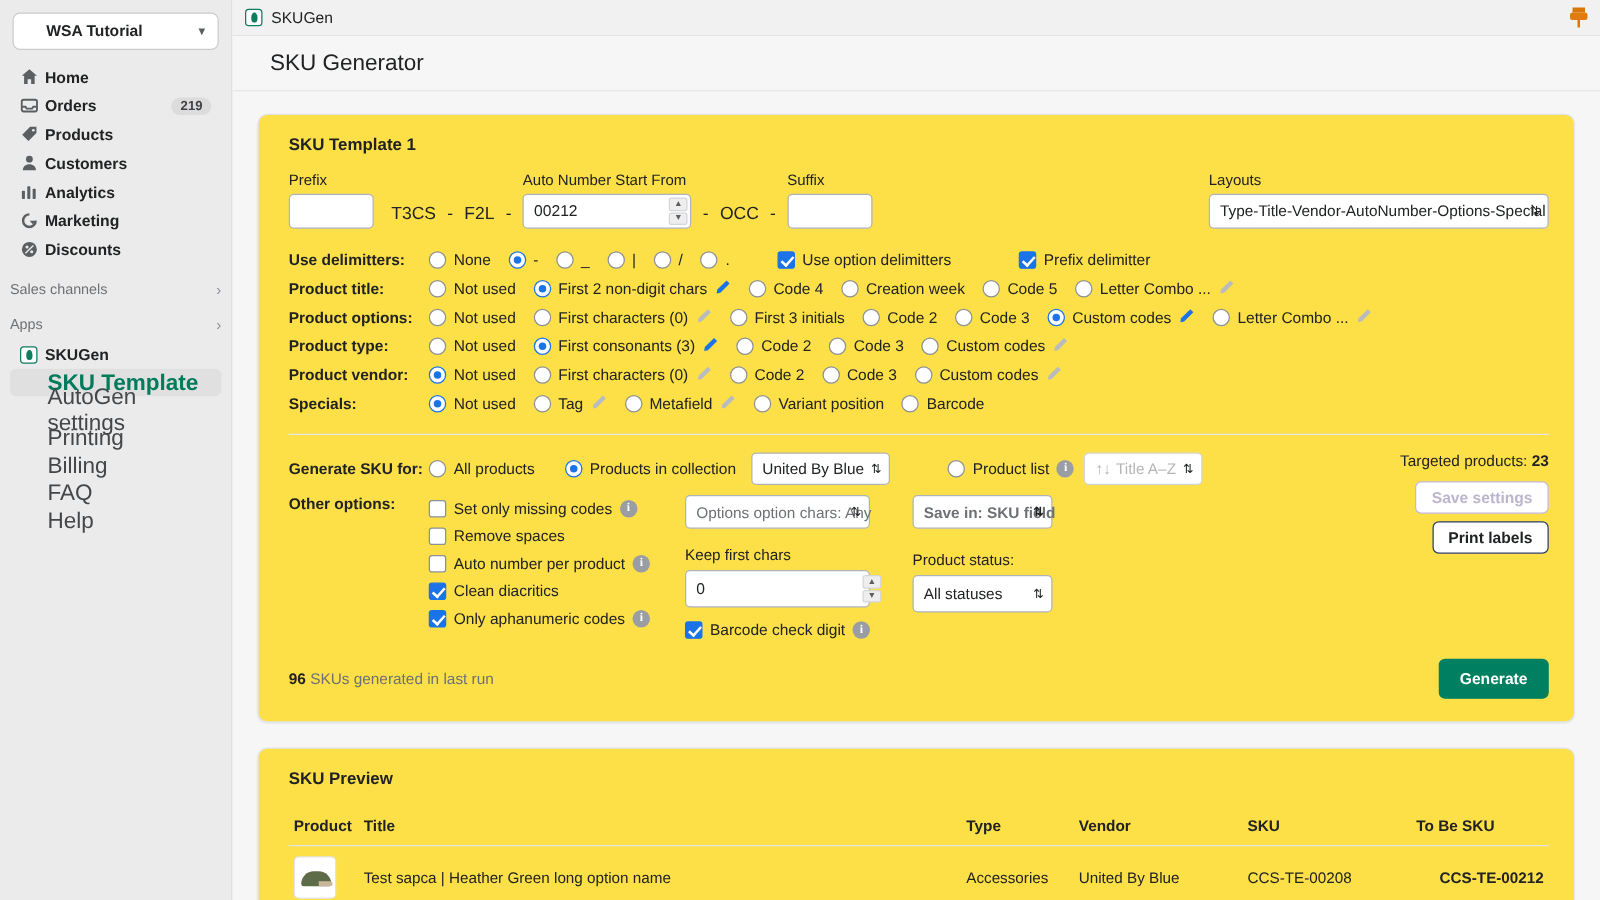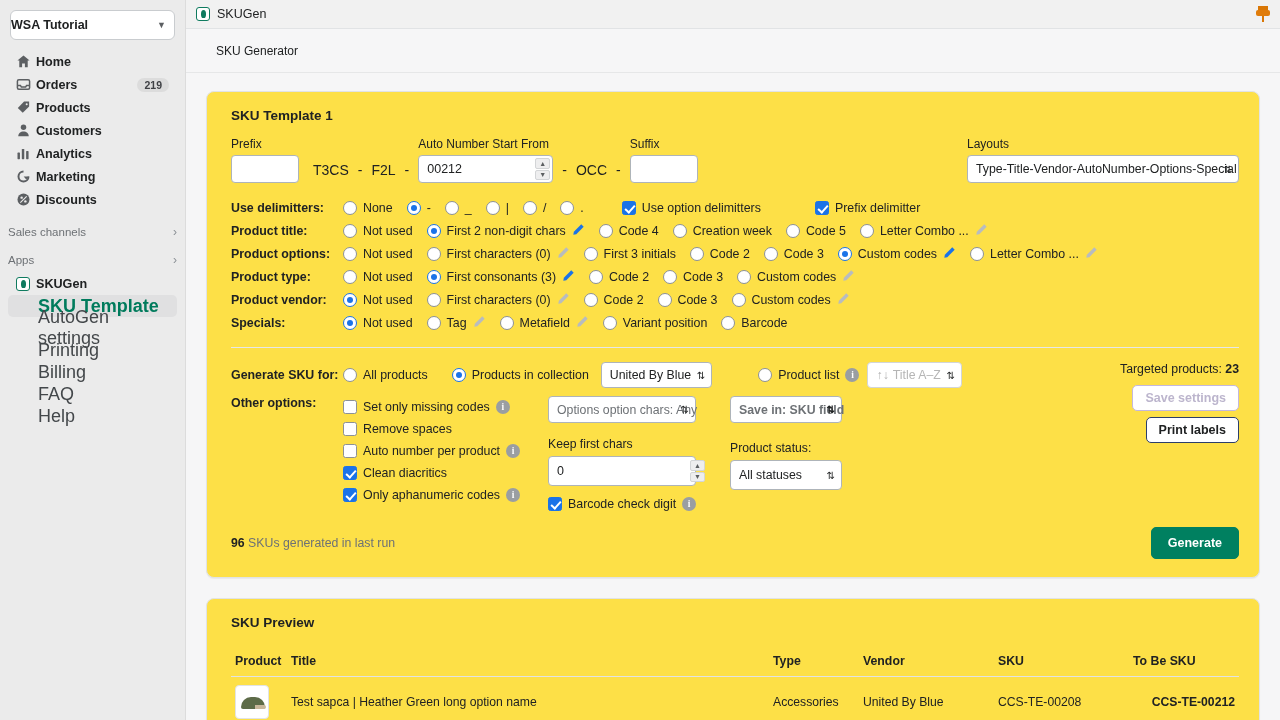--- a/index.html
+++ b/index.html
@@ -21,21 +21,21 @@
     padding: 0;
     flex: 0 0 186px;
   }
   .store-switcher {
     margin: 10px 10px 8px 10px;
     height: 30px;
     background: #fff;
     border: 1px solid #c9cccf;
     border-radius: 6px;
     display: flex; align-items: center;
-    padding: 0 8px 0 0;
+    padding: 0 8px 0 26px;
     font-size: 12.5px; font-weight: bold;
     color: #202223;
     justify-content: space-between;
   }
   .store-switcher .caret { font-size: 9px; color: #5c5f62; }
   .nav-list { padding: 2px 8px 0 8px; }
   .nav-item {
     display: flex; align-items: center;
     height: 23px;
     padding: 0 8px 0 8px;
@@ -89,21 +89,21 @@
     width: 14px; height: 16px; position: relative;
   }
   .pin .head { position:absolute; left:2px; top:0px; width:10px; height:4px; background:#d97706; }
   .pin .body { position:absolute; left:0px; top:4px; width:14px; height:6px; background:#e07c0a; border-radius:2px;}
   .pin .tip { position:absolute; left:6px; top:10px; width:2px; height:6px; background:#d97706; }
 
   .pagehead {
     height: 44px; background: #f6f6f7; border-bottom: 1px solid #e6e7e8;
     display: flex; align-items: center; padding: 0 30px;
   }
-  .pagehead h1 { font-size: 12px; font-weight: normal; color: #202223; }
+  .pagehead h1 { font-size: 18px; font-weight: normal; color: #202223; }
 
   .scroll { height: 647px; overflow: hidden; padding: 18px 20px 0 20px; }
 
   .card {
     background: #fde047; border: 1px solid #e1e3e5;
     border-radius: 8px;
     box-shadow: 0 1px 1px rgba(22,29,37,.06);
     padding: 16px 20px 18px 24px;
     margin-bottom: 20px;
   }

